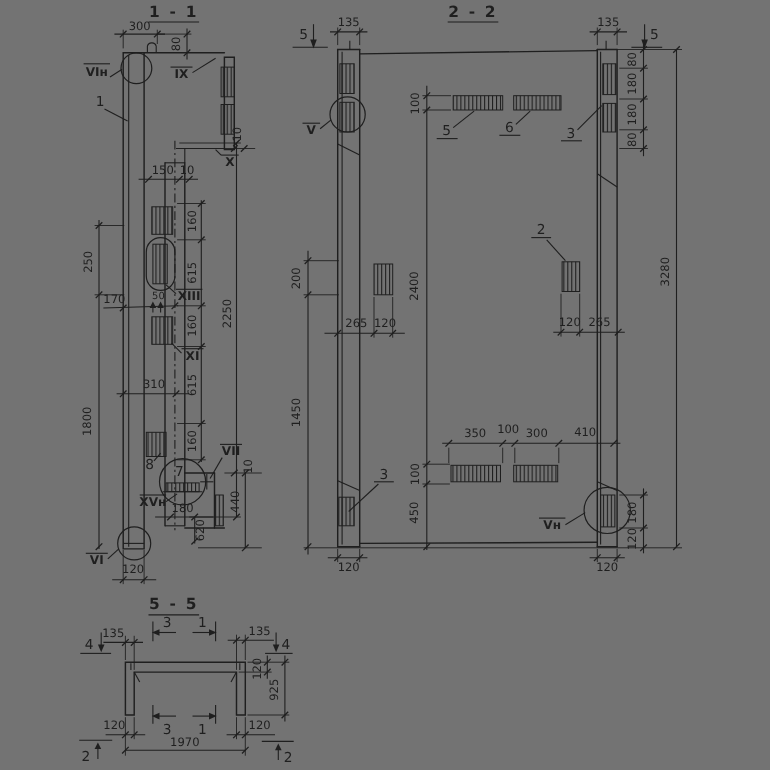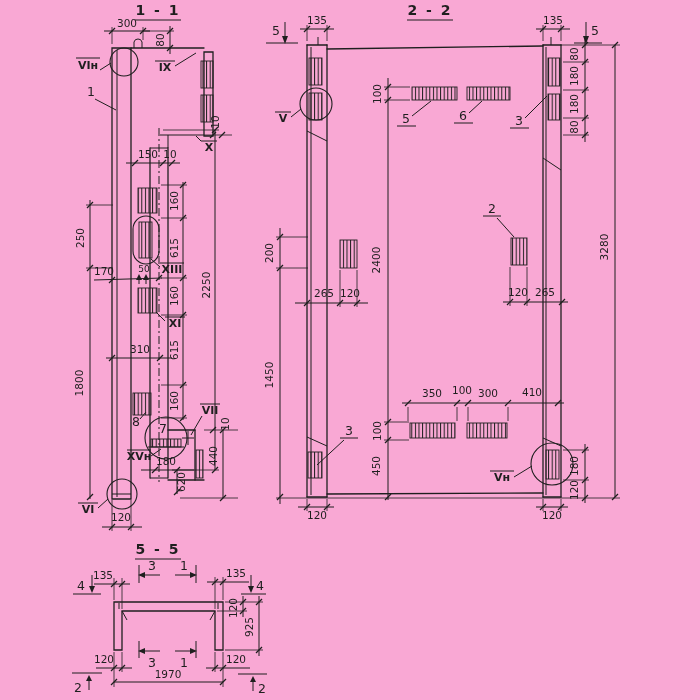--- a/index.html
+++ b/index.html
@@ -1,16 +1,16 @@
 <!DOCTYPE html>
 <html><head>
 <meta charset="utf-8">
 <style>
   html,body{margin:0;padding:0;background:#ffffff;}
-  .page{width:700px;height:700px;background:#f9a8d4;position:relative;overflow:hidden;}
+  .page{width:700px;height:700px;background:#737373;position:relative;overflow:hidden;}
   svg text{font-family:"DejaVu Sans",sans-serif;fill:#1f1f1f;}
   .t-title{font-size:14px;font-weight:bold;letter-spacing:2px;}
   .t-dim{font-size:10.5px;}
   .t-dim-s{font-size:9px;}
   .t-mark{font-size:11px;font-weight:bold;}
   .t-item{font-size:12.5px;}
   .ln{stroke:#1f1f1f;stroke-width:1.3;fill:none;stroke-linecap:round;}
   .lt{stroke:#1f1f1f;stroke-width:0.8;fill:none;}
   .lm{stroke:#1f1f1f;stroke-width:1.0;fill:none;}
   .ld{stroke:#1f1f1f;stroke-width:1.0;fill:none;stroke-dasharray:8 3 2 3;}

